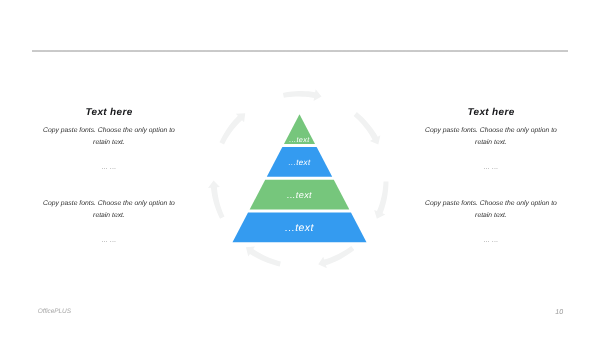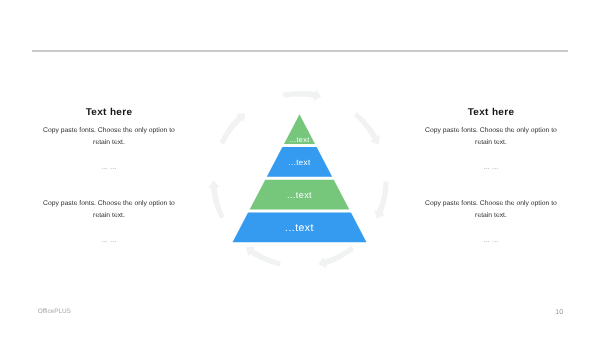--- a/index.html
+++ b/index.html
@@ -1,19 +1,19 @@
 <!DOCTYPE html>
 <html><head>
 <meta charset="utf-8">
 <style>
   html,body{margin:0;padding:0;}
   body{width:600px;height:337px;background:#ffffff;
        font-family:"Liberation Sans",sans-serif;overflow:hidden;
        -webkit-font-smoothing:antialiased;text-rendering:geometricPrecision;}
-  .slide{position:absolute;left:0;top:0;width:502px;height:337px;background:#fff;will-change:transform;}
+  .slide{position:absolute;left:0;top:0;width:502px;height:337px;background:#fff;will-change:transform;font-style:italic;}
   .divider{position:absolute;left:32px;top:49.8px;width:535.5px;height:2.2px;
            background:linear-gradient(to bottom,rgba(188,188,188,0.45),rgba(180,180,180,1) 50%,rgba(192,192,192,0.52));}
 
   .col{position:absolute;width:180px;text-align:center;}
   .col-left{left:19px;}
   .col-right{left:401px;}
   .heading{font-size:10.0px;font-weight:bold;color:#151619;letter-spacing:0.33px;
            position:absolute;top:107.5px;left:0;width:180px;line-height:10px;}
   .block{position:absolute;left:0;width:180px;}
   .blk1{top:124.6px;}

